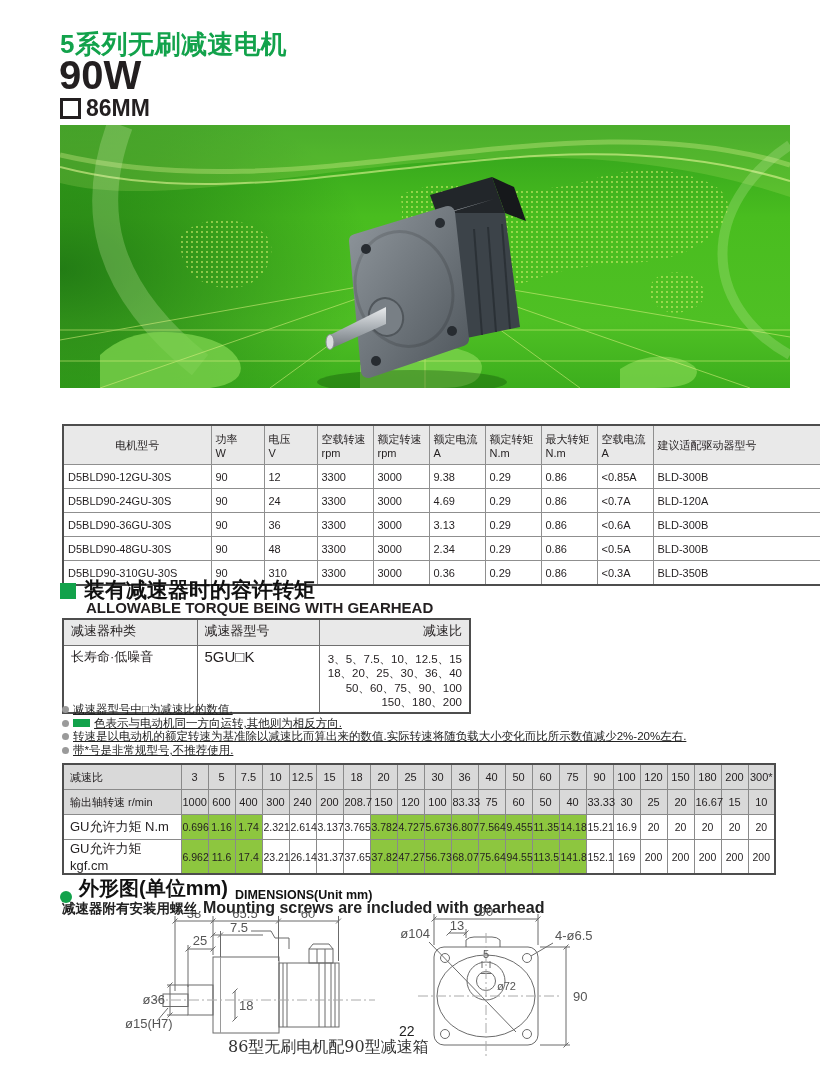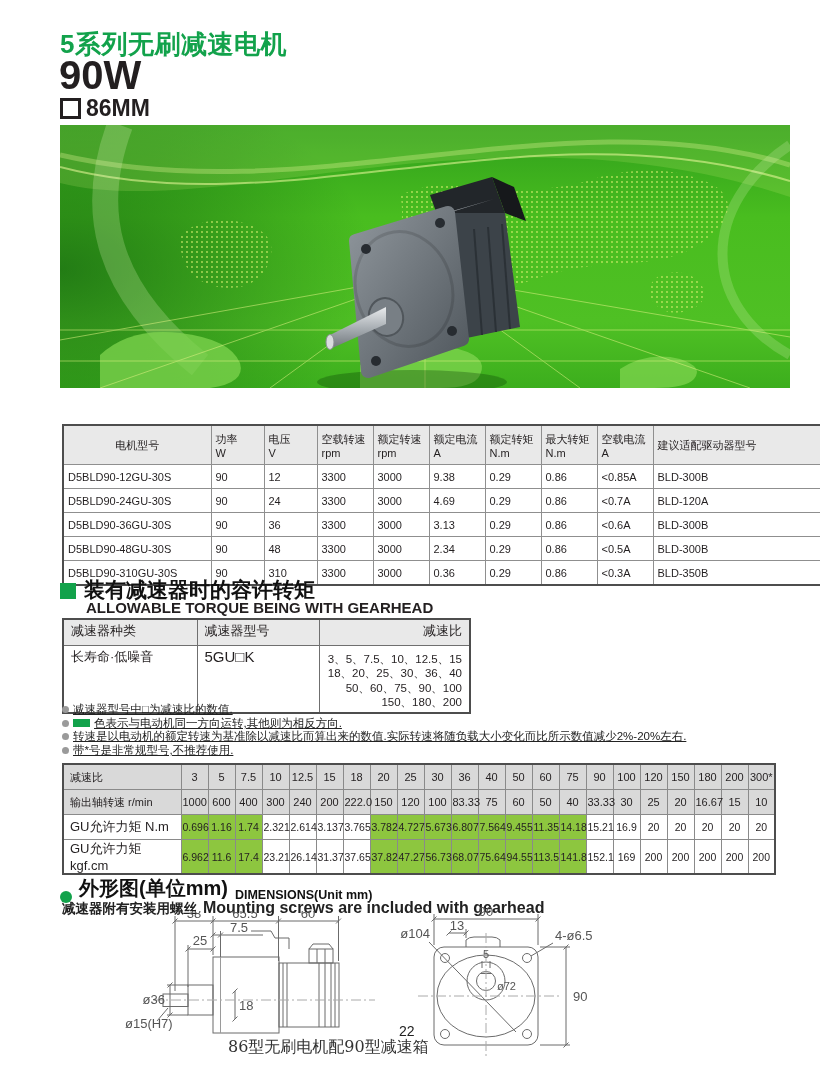--- a/index.html
+++ b/index.html
@@ -381,21 +381,21 @@
           <td>300*</td>
         </tr>
         <tr class="hdr">
           <td class="lbl">输出轴转速 r/min</td>
           <td>1000</td>
           <td>600</td>
           <td>400</td>
           <td>300</td>
           <td>240</td>
           <td>200</td>
-          <td>222.0</td>
+          <td>208.7</td>
           <td>150</td>
           <td>120</td>
           <td>100</td>
           <td>83.33</td>
           <td>75</td>
           <td>60</td>
           <td>50</td>
           <td>40</td>
           <td>33.33</td>
           <td>30</td>

